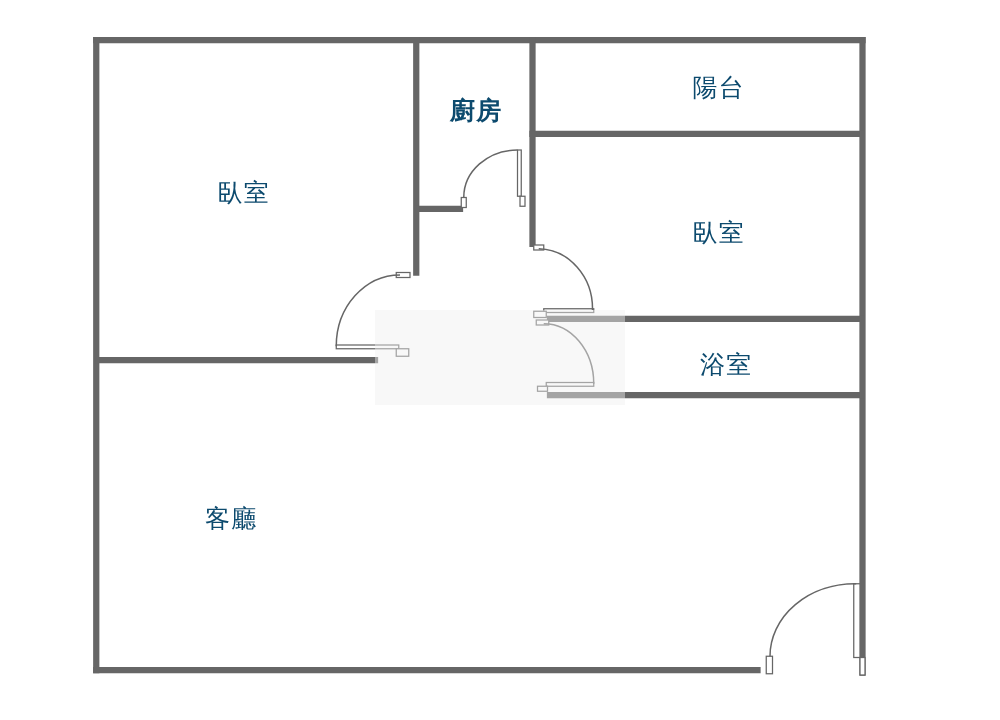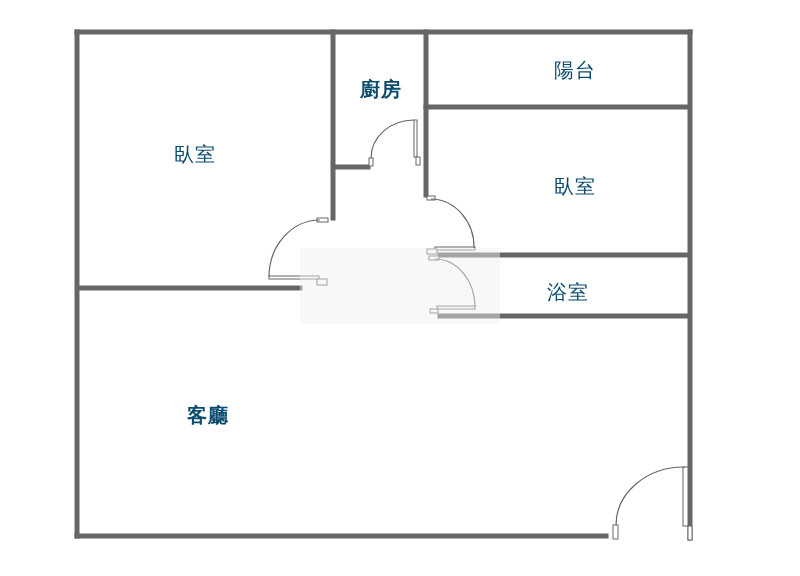--- a/index.html
+++ b/index.html
@@ -81,15 +81,15 @@
       <path class="swing" d="M 616 525 A 68 58 0 0 1 685 467"></path>
     </g>
   </svg>
 
   <div class="watermark"></div>
 
   <div class="room-label" style="left:195px; top:154px;">臥室</div>
   <div class="room-label" style="left:381px; top:89px;font-weight:bold;">廚房</div>
   <div class="room-label" style="left:575px; top:70px;">陽台</div>
   <div class="room-label" style="left:575px; top:186px;">臥室</div>
-  <div class="room-label" style="left:568px; top:292px;text-align:right;">浴室</div>
-  <div class="room-label" style="left:208px; top:415px;font-weight:bold;">客廳</div>
+  <div class="room-label" style="left:581px; top:292px;text-align:right;">浴室</div>
+  <div class="room-label" style="left:185px; top:415px;">客廳</div>
 </div>
 
 </body></html>

